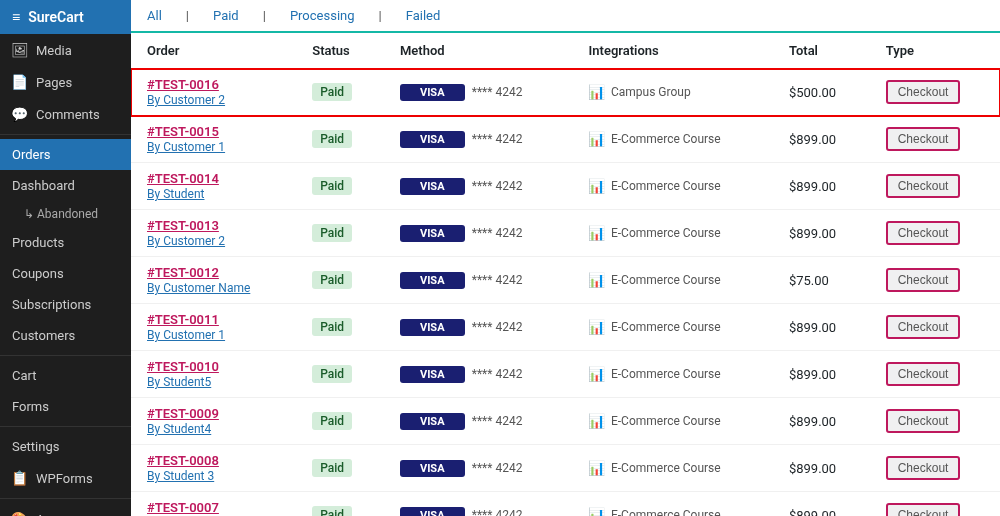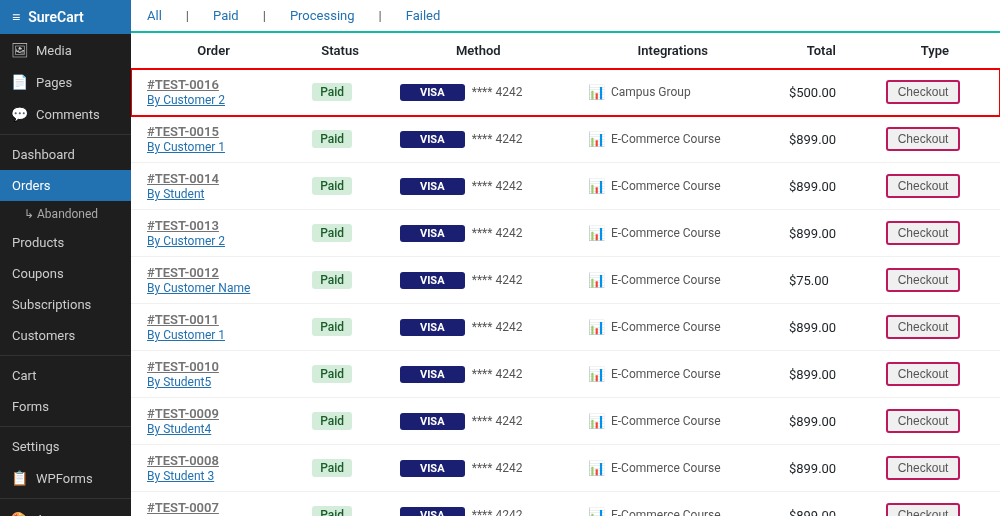--- a/index.html
+++ b/index.html
@@ -18,26 +18,26 @@
     .main { flex: 1; display: flex; flex-direction: column; overflow: hidden; }
 
     
     .filter-bar { background: #fff; border-bottom: 2px solid #14b8a6; padding: 8px 16px; display: flex; gap: 24px; align-items: center; }
     .filter-bar a { color: #2271b1; text-decoration: none; font-size: 13px; }
     .filter-bar span { color: #555; font-size: 13px; }
 
     
     .table-wrap { flex: 1; overflow-y: auto; background: #fff; }
     table { width: 100%; border-collapse: collapse; }
-    thead th { background: #fff; border-bottom: 1px solid #ddd; padding: 10px 16px; text-align: center; font-size: 13px; color: #1d2327; font-weight: 600; position: sticky; top: 0; z-index: 2; }
+    thead th { background: #fff; border-bottom: 1px solid #ddd; padding: 10px 16px; text-align: left; font-size: 13px; color: #1d2327; font-weight: 600; position: sticky; top: 0; z-index: 2; }
     tbody tr { border-bottom: 1px solid #f0f0f0; }
     tbody tr.highlighted { outline: 2px solid #e00; outline-offset: -1px; background: #fff; }
     tbody td { padding: 8px 16px; vertical-align: middle; font-size: 13px; }
 
-    .order-id { color: #737373; font-weight: 600; font-size: 13px; }
+    .order-id { color: #be185d; font-weight: 600; font-size: 13px; }
     .order-customer { color: #2271b1; font-size: 12px; }
 
     .status-badge { display: inline-block; padding: 2px 8px; border-radius: 3px; font-size: 12px; background: #d4edda; color: #1a5c2a; font-weight: 500; }
 
     .method-badge { display: inline-flex; align-items: center; gap: 4px; background: #1a1f71; color: #fff; padding: 2px 20px; border-radius: 3px; font-size: 11px; font-weight: 700; }
     .method-last4 { color: #555; font-size: 12px; margin-left: 4px; }
 
     .integration-icon { display: inline-flex; align-items: center; gap: 5px; color: #555; font-size: 12px; }
     .bar-chart-icon { color: #2271b1; font-size: 14px; }
 
@@ -62,25 +62,25 @@
     <span class="icon">📄</span>
     <span>Pages</span>
   </div>
   <div class="sidebar-item">
     <span class="icon">💬</span>
     <span>Comments</span>
   </div>
 
   <div class="sidebar-divider"></div>
 
-  <div class="sidebar-item">
-    <span>Dashboard</span>
-  </div>
   <div class="sidebar-item active">
     <span>Orders</span>
+  </div>
+  <div class="sidebar-item">
+    <span>Dashboard</span>
   </div>
   <div class="sidebar-sub-item">
     <span>↳ Abandoned</span>
   </div>
   <div class="sidebar-item">
     <span>Products</span>
   </div>
   <div class="sidebar-item">
     <span>Coupons</span>
   </div>

